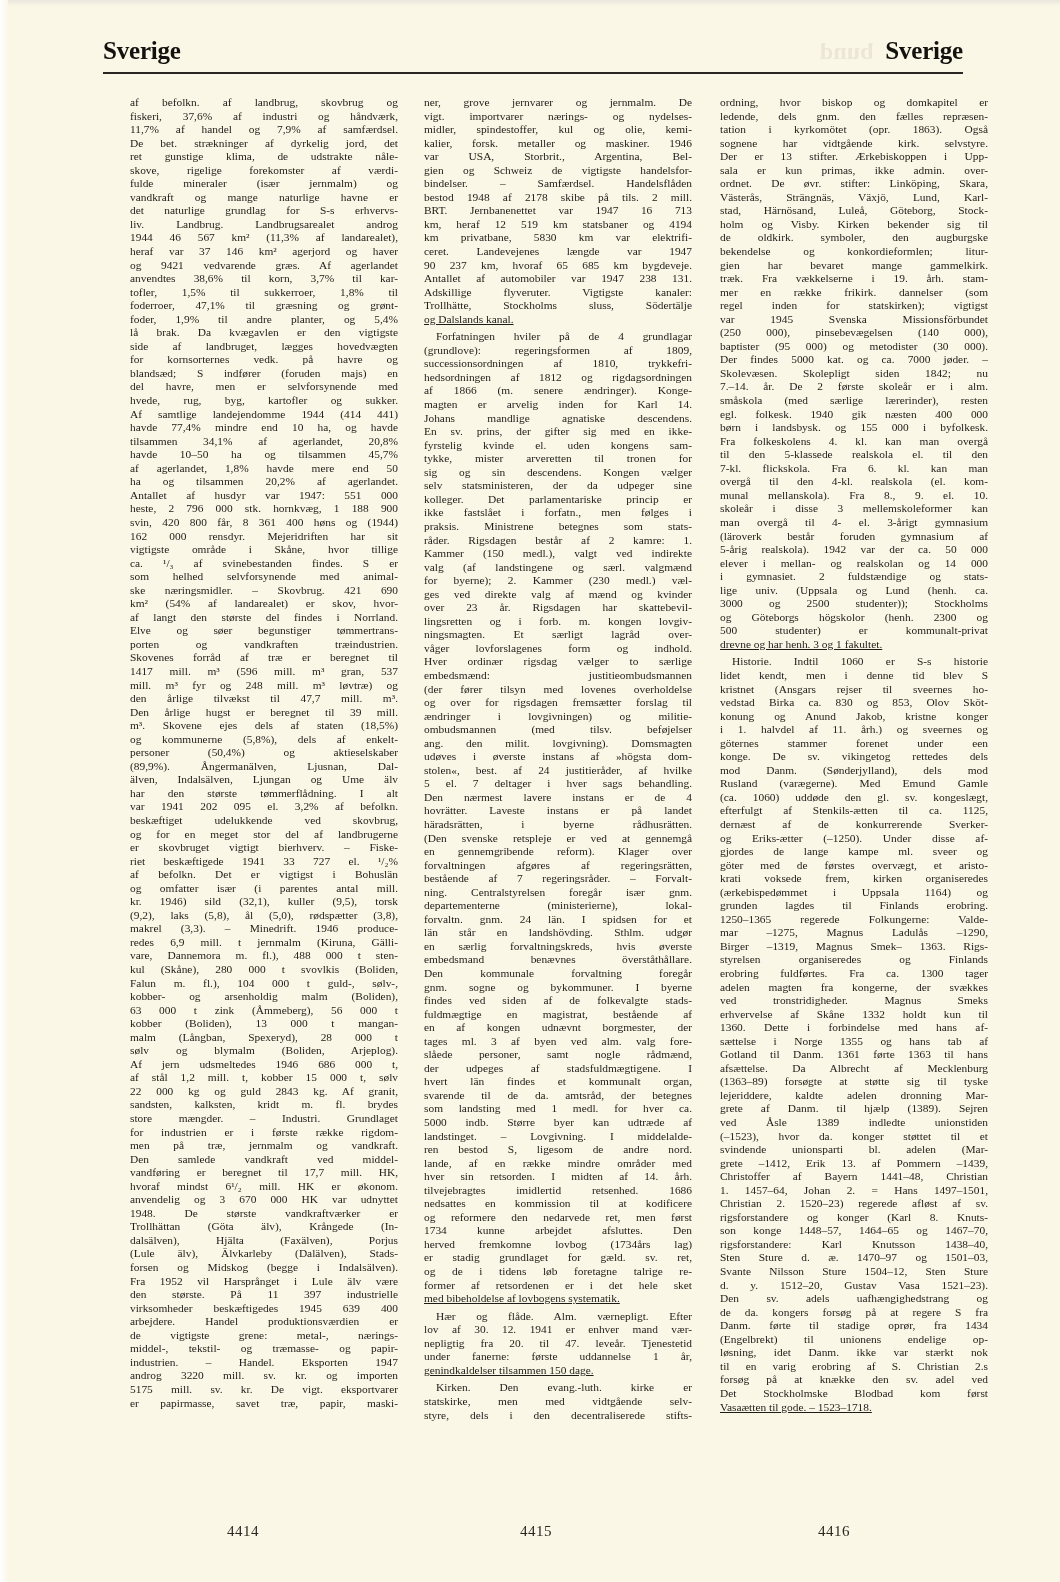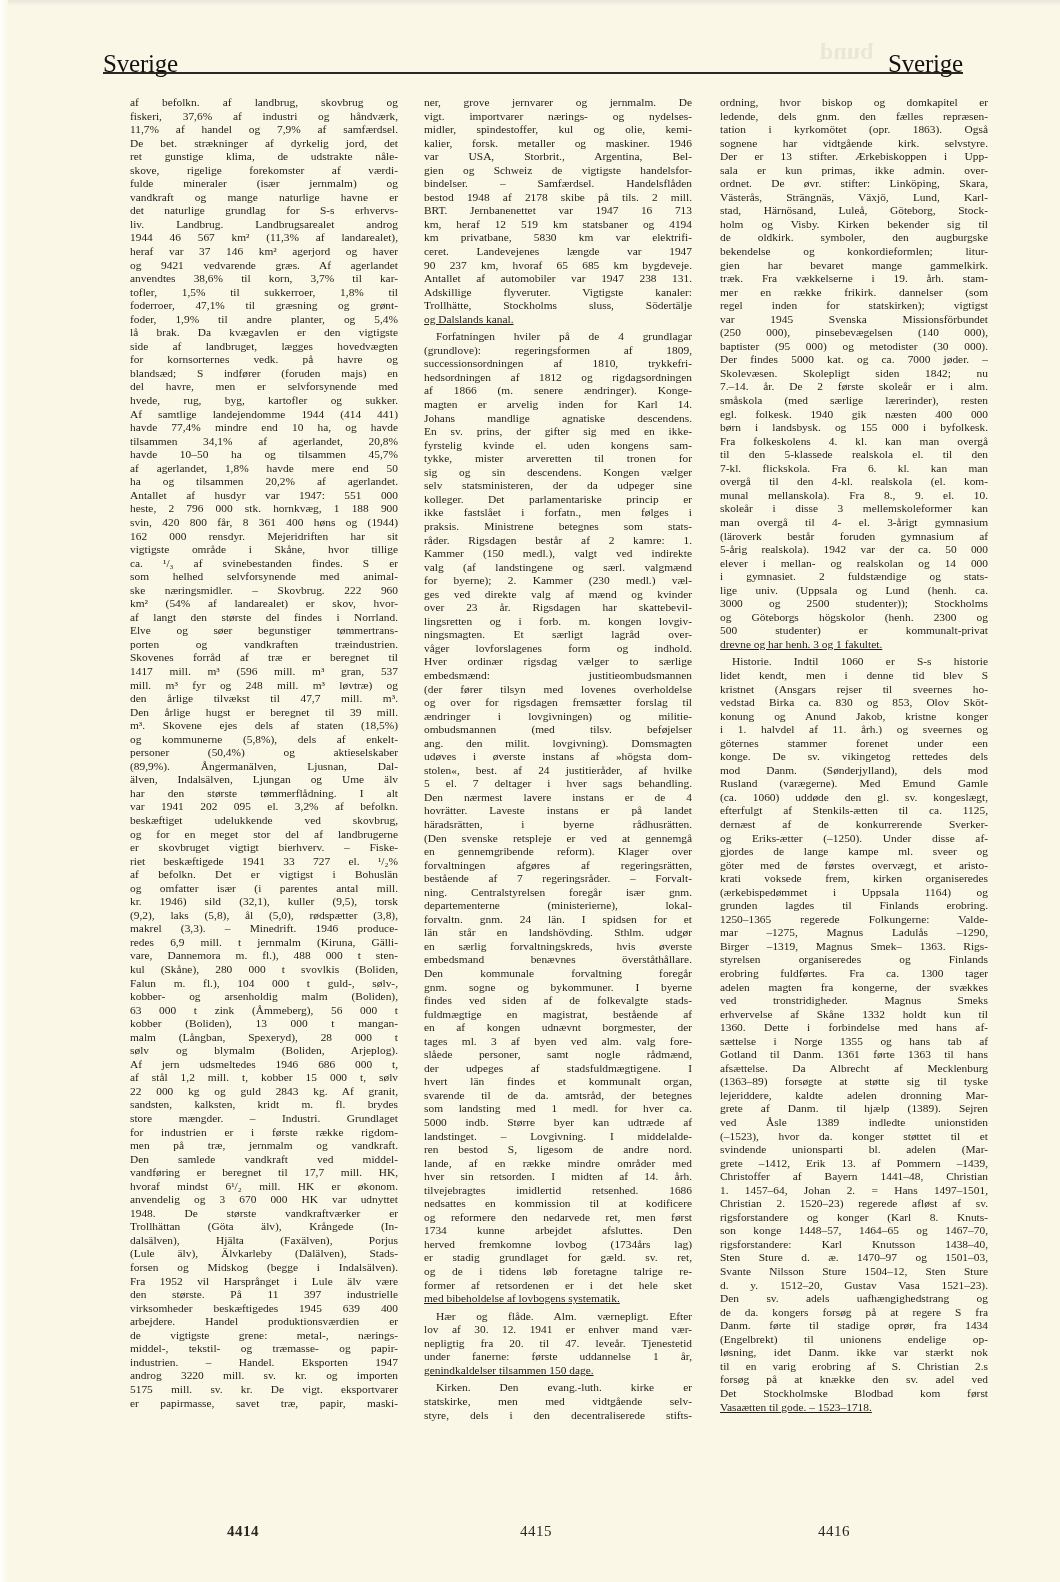--- a/index.html
+++ b/index.html
@@ -15,22 +15,22 @@
       background: linear-gradient(#e9e6dc, #fbf7e6);
     }
     .page-edge-left {
       position: absolute; left: 0; top: 0; width: 8px; height: 1582px;
       background: linear-gradient(90deg, #ffffff, #fbf7e6);
     }
     .header {
       position: absolute; left: 103px; top: 34px; width: 860px; height: 40px;
     }
     .header-title {
-      position: absolute; top: 16px; font-family: "Liberation Serif", serif;
-      font-weight: normal; font-size: 25px; letter-spacing: -0.2px; color: #141210;
+      position: absolute; top: 3px; font-family: "Liberation Serif", serif;
+      font-weight: bold; font-size: 25px; letter-spacing: -0.2px; color: #141210;
     }
     .header-title.left { left: 0; }
     .header-title.right { right: 0; }
     .header-rule {
       position: absolute; left: 103px; top: 72px; width: 860px; height: 2px;
       background: #2a2723;
     }
     .column {
       position: absolute; top: 96px; width: 268px;
       font-size: 11.4px; line-height: 13.55px; margin-left: 24px;
@@ -42,21 +42,21 @@
       display: block; white-space: nowrap; text-align: justify;
       text-align-last: justify; height: 13.55px; overflow: visible;
     }
     .line.last { text-align-last: left; text-decoration: underline; }
     .line.indent { padding-left: 12px; }
     .line.gap { margin-top: 4px; }
     .page-number {
       position: absolute; top: 1523px; font-size: 15px; letter-spacing: 0.5px;
       color: #2a2723;
     }
-    .pn1 { left: 227px; font-weight: bold; }
+    .pn1 { left: 227px; }
     .pn2 { left: 520px; }
     .pn3 { left: 818px; }
     .ghost {
       position: absolute; left: 820px; top: 38px; font-size: 24px; font-weight: bold;
       color: rgba(120,110,90,0.12); transform: scaleX(-1);
     }
   </style>
 </head>
 <body>
 
@@ -101,21 +101,21 @@
     <span class="line">havde 10–50 ha og tilsammen 45,7%</span>
     <span class="line">af agerlandet, 1,8% havde mere end 50</span>
     <span class="line">ha og tilsammen 20,2% af agerlandet.</span>
     <span class="line">Antallet af husdyr var 1947: 551 000</span>
     <span class="line">heste, 2 796 000 stk. hornkvæg, 1 188 900</span>
     <span class="line">svin, 420 800 får, 8 361 400 høns og (1944)</span>
     <span class="line">162 000 rensdyr. Mejeridriften har sit</span>
     <span class="line">vigtigste område i Skåne, hvor tillige</span>
     <span class="line">ca. ¹/₃ af svinebestanden findes. S er</span>
     <span class="line">som helhed selvforsynende med animal-</span>
-    <span class="line">ske næringsmidler. – Skovbrug. 222 960</span>
+    <span class="line">ske næringsmidler. – Skovbrug. 421 690</span>
     <span class="line">km² (54% af landarealet) er skov, hvor-</span>
     <span class="line">af langt den største del findes i Norrland.</span>
     <span class="line">Elve og søer begunstiger tømmertrans-</span>
     <span class="line">porten og vandkraften træindustrien.</span>
     <span class="line">Skovenes forråd af træ er beregnet til</span>
     <span class="line">1417 mill. m³ (596 mill. m³ gran, 537</span>
     <span class="line">mill. m³ fyr og 248 mill. m³ løvtræ) og</span>
     <span class="line">den årlige tilvækst til 47,7 mill. m³.</span>
     <span class="line">Den årlige hugst er beregnet til 39 mill.</span>
     <span class="line">m³. Skovene ejes dels af staten (18,5%)</span>

